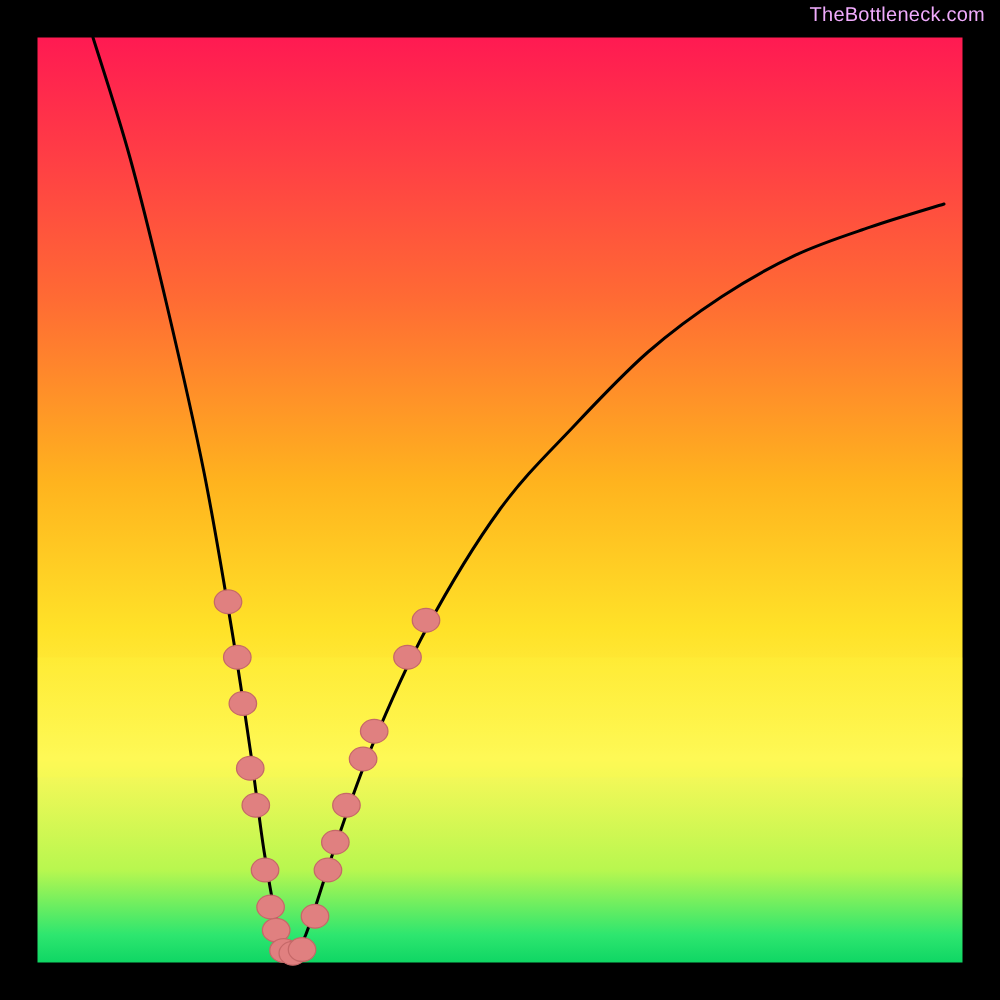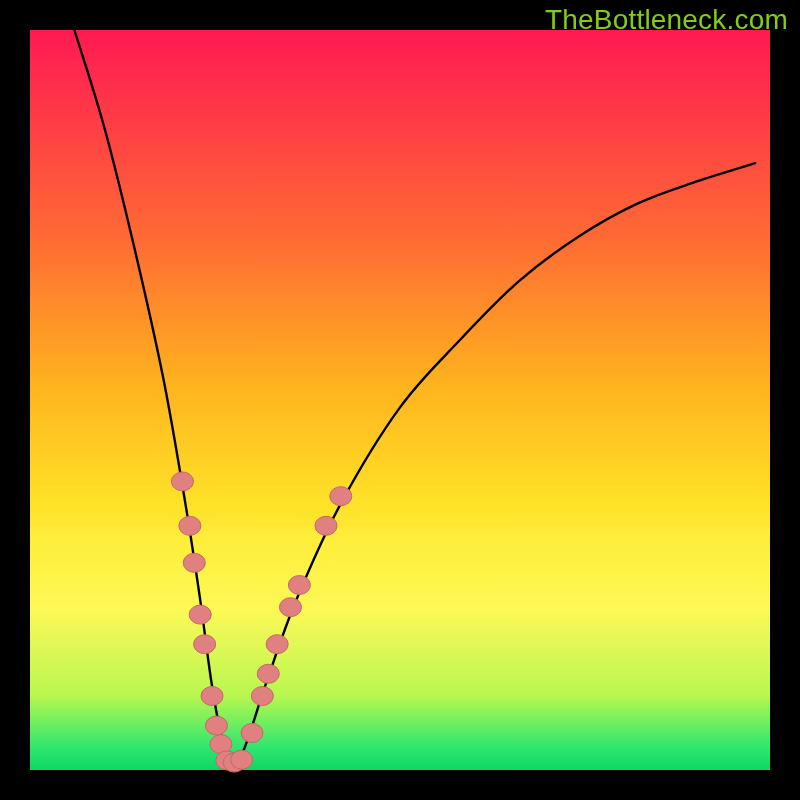--- a/index.html
+++ b/index.html
@@ -43,22 +43,22 @@
     top: 67%;
     height: 13%;
     background: #ffff43;
     opacity: 0.18;
     pointer-events: none;
   }
   .watermark {
     position: absolute;
     top: 4px;
     right: 12px;
-    color: #84cc16;
-    font-size: 28px;
+    color: #f0abfc;
+    font-size: 16px;
     font-weight: 500;
     letter-spacing: 0.2px;
     user-select: none;
   }
   svg.curve {
     position: absolute;
     inset: 0;
     width: 100%;
     height: 100%;
     overflow: visible;

